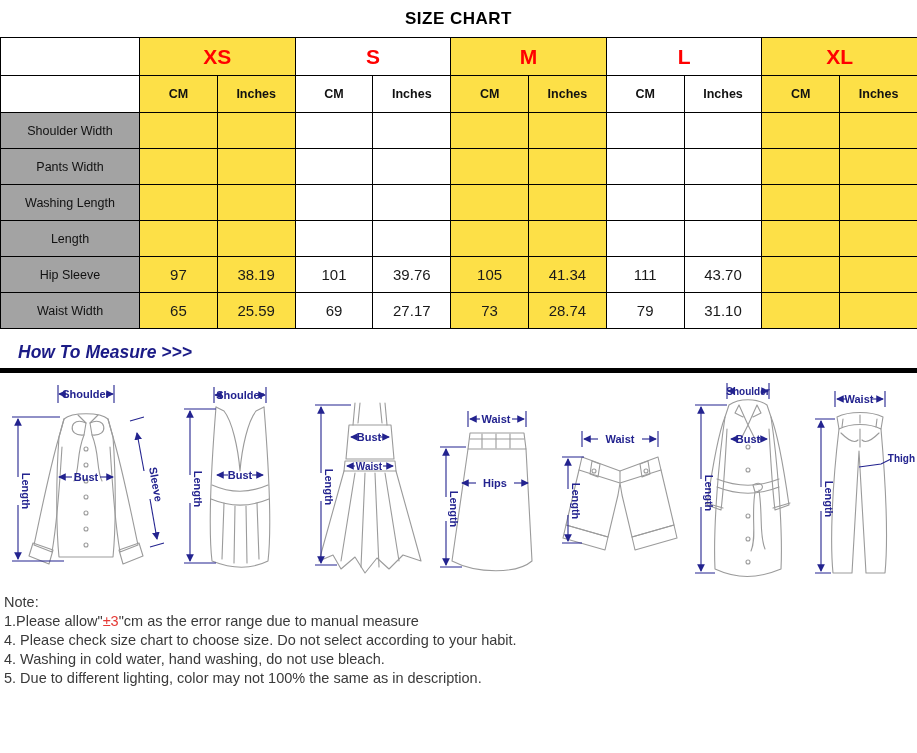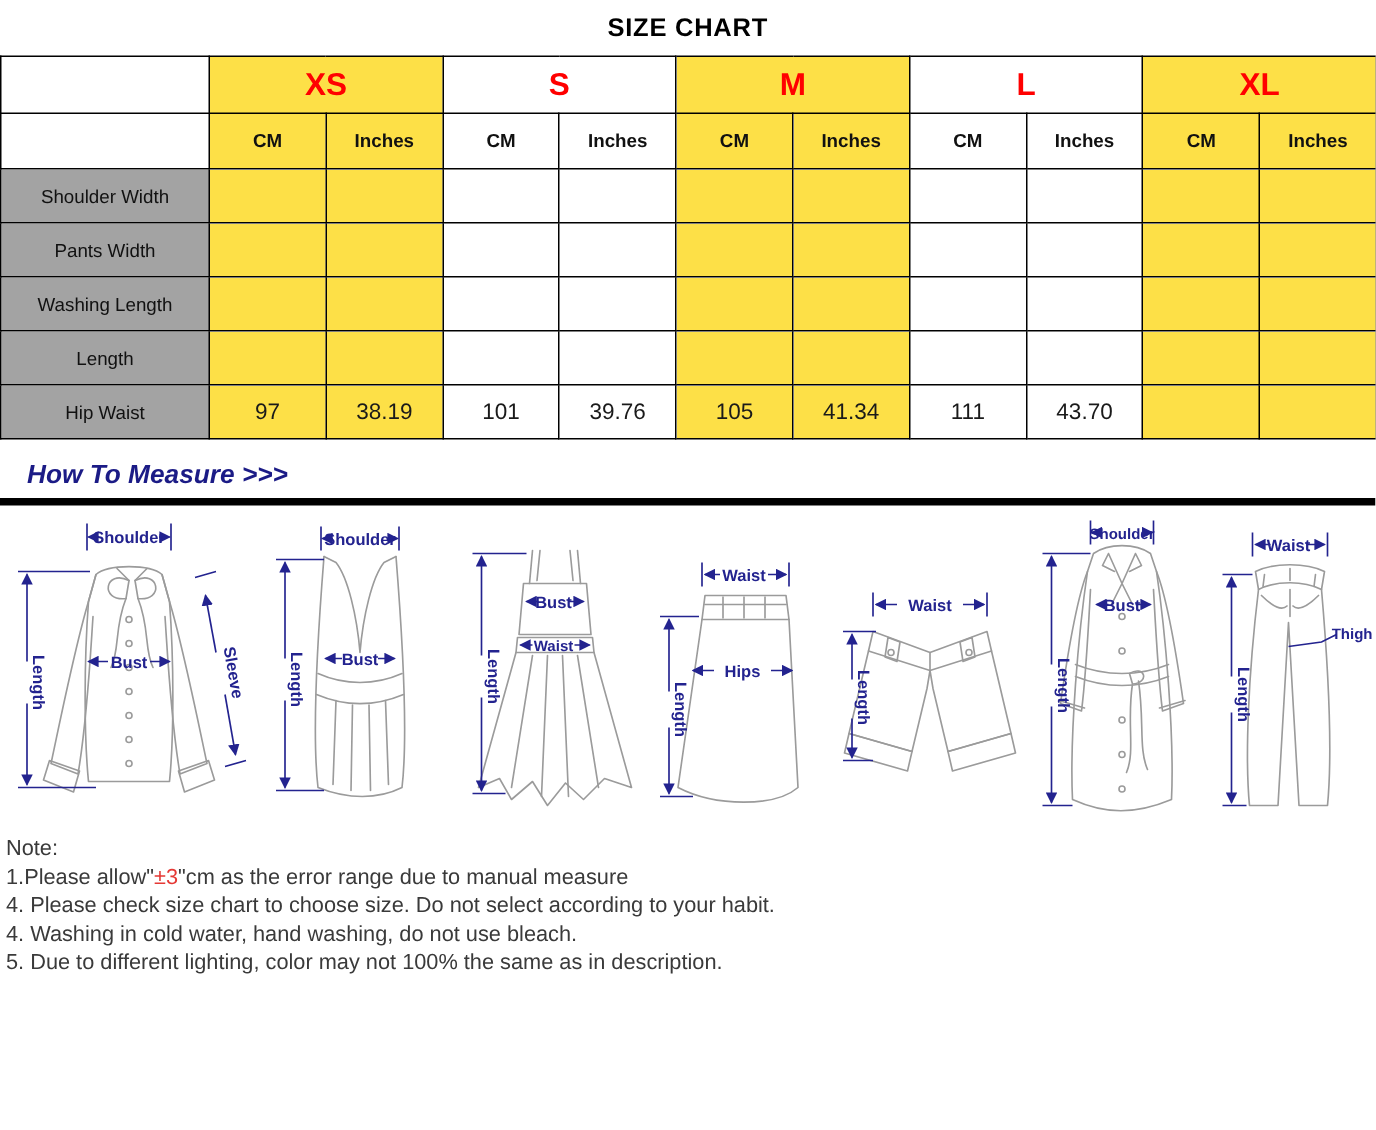--- a/index.html
+++ b/index.html
@@ -115,29 +115,42 @@
       <td class="val"></td>
       <td class="val"></td>
       <td class="val g"></td>
       <td class="val g"></td>
       <td class="val"></td>
       <td class="val"></td>
       <td class="val g"></td>
       <td class="val g"></td>
     </tr>
     <tr>
-      <td class="rowlabel">Hip Waist</td>
+      <td class="rowlabel">Hip Sleeve</td>
       <td class="val g">97</td>
       <td class="val g">38.19</td>
       <td class="val">101</td>
       <td class="val">39.76</td>
       <td class="val g">105</td>
       <td class="val g">41.34</td>
       <td class="val">111</td>
       <td class="val">43.70</td>
+      <td class="val g"></td>
+      <td class="val g"></td>
+    </tr>
+    <tr>
+      <td class="rowlabel">Waist Width</td>
+      <td class="val g">65</td>
+      <td class="val g">25.59</td>
+      <td class="val">69</td>
+      <td class="val">27.17</td>
+      <td class="val g">73</td>
+      <td class="val g">28.74</td>
+      <td class="val">79</td>
+      <td class="val">31.10</td>
       <td class="val g"></td>
       <td class="val g"></td>
     </tr>
   </tbody>
 </table>
 
 <div class="measure-heading">How To Measure &gt;&gt;&gt;</div>
 <div class="divider"></div>
 
 <div class="figures">

